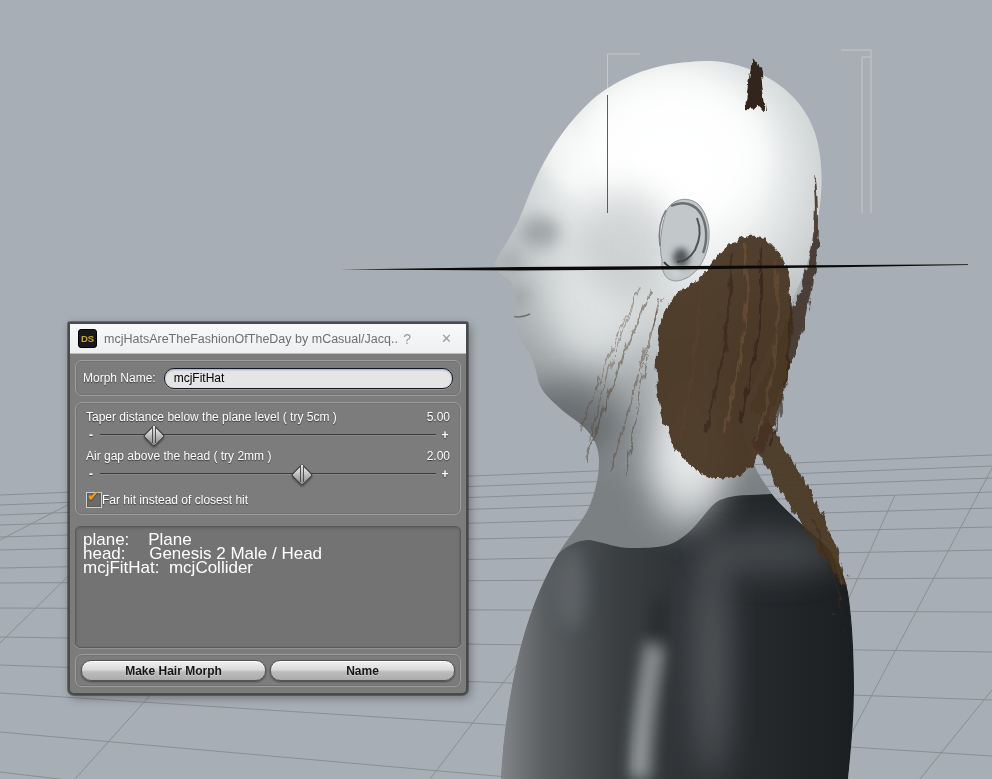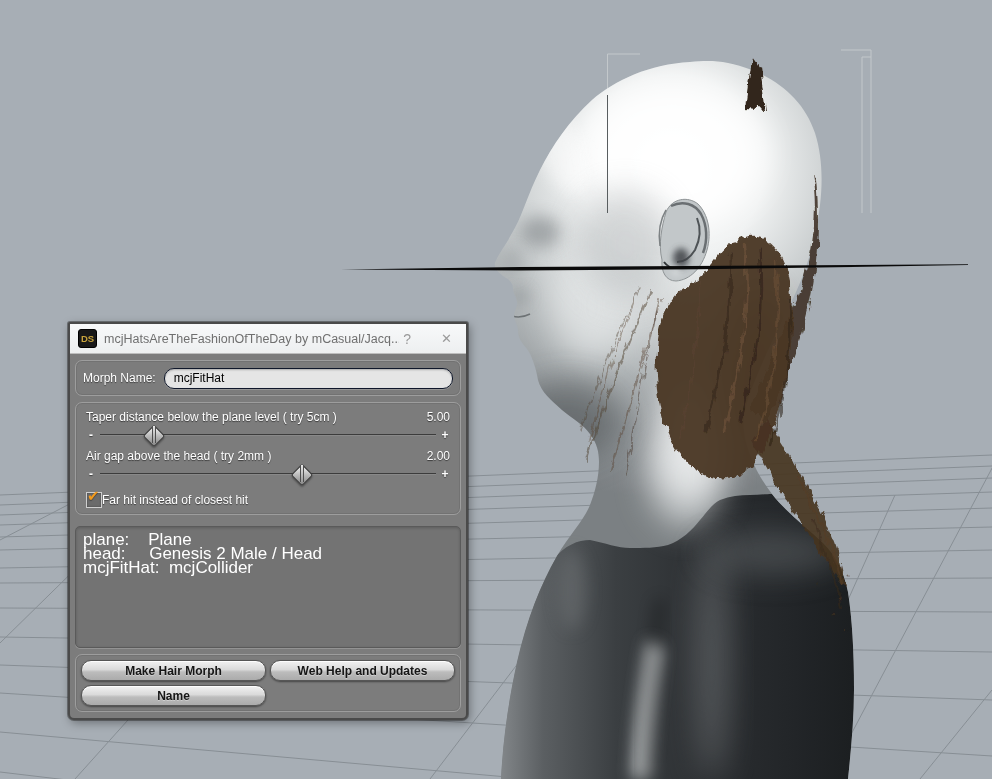--- a/index.html
+++ b/index.html
@@ -278,20 +278,19 @@
     </div>
 
     <div class="group info-group">
       <div class="info-line">plane:    Plane</div>
       <div class="info-line">head:     Genesis 2 Male / Head</div>
       <div class="info-line">mcjFitHat:  mcjCollider</div>
     </div>
 
     <div class="group buttons-group">
       <button class="btn">Make Hair Morph</button>
-      <button class="btn">Web Help and Updates</button>
       <button class="btn">Name</button>
     </div>
 
   </div>
 </div>
 
 </div>
 
 </body></html>

